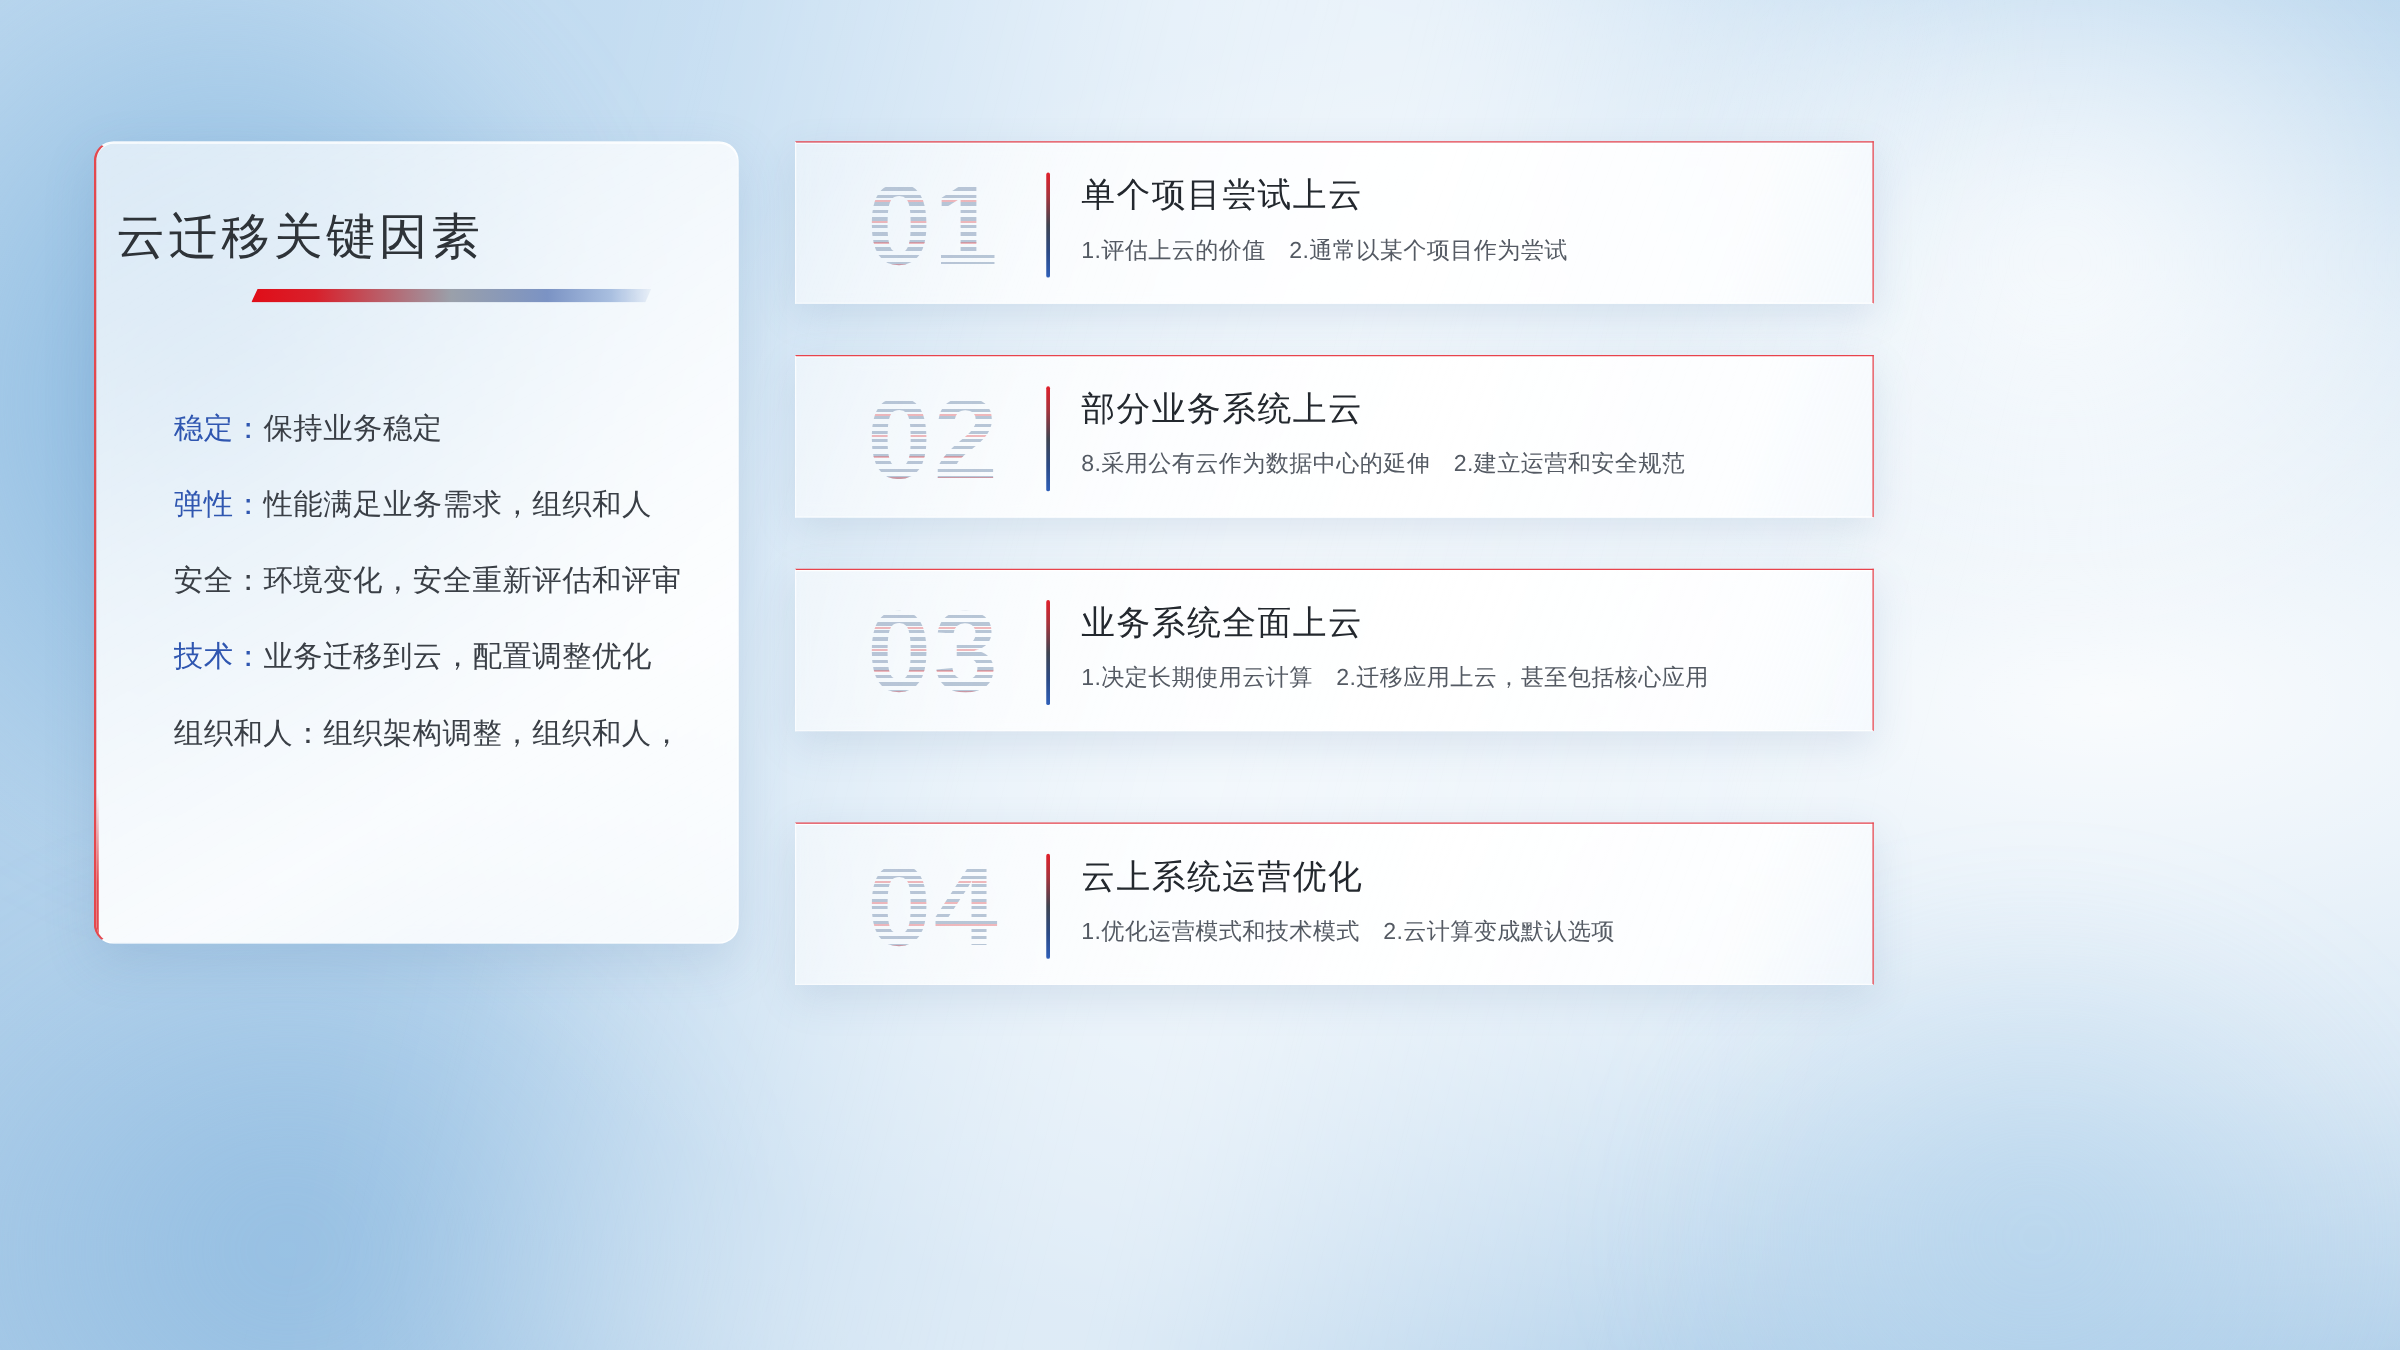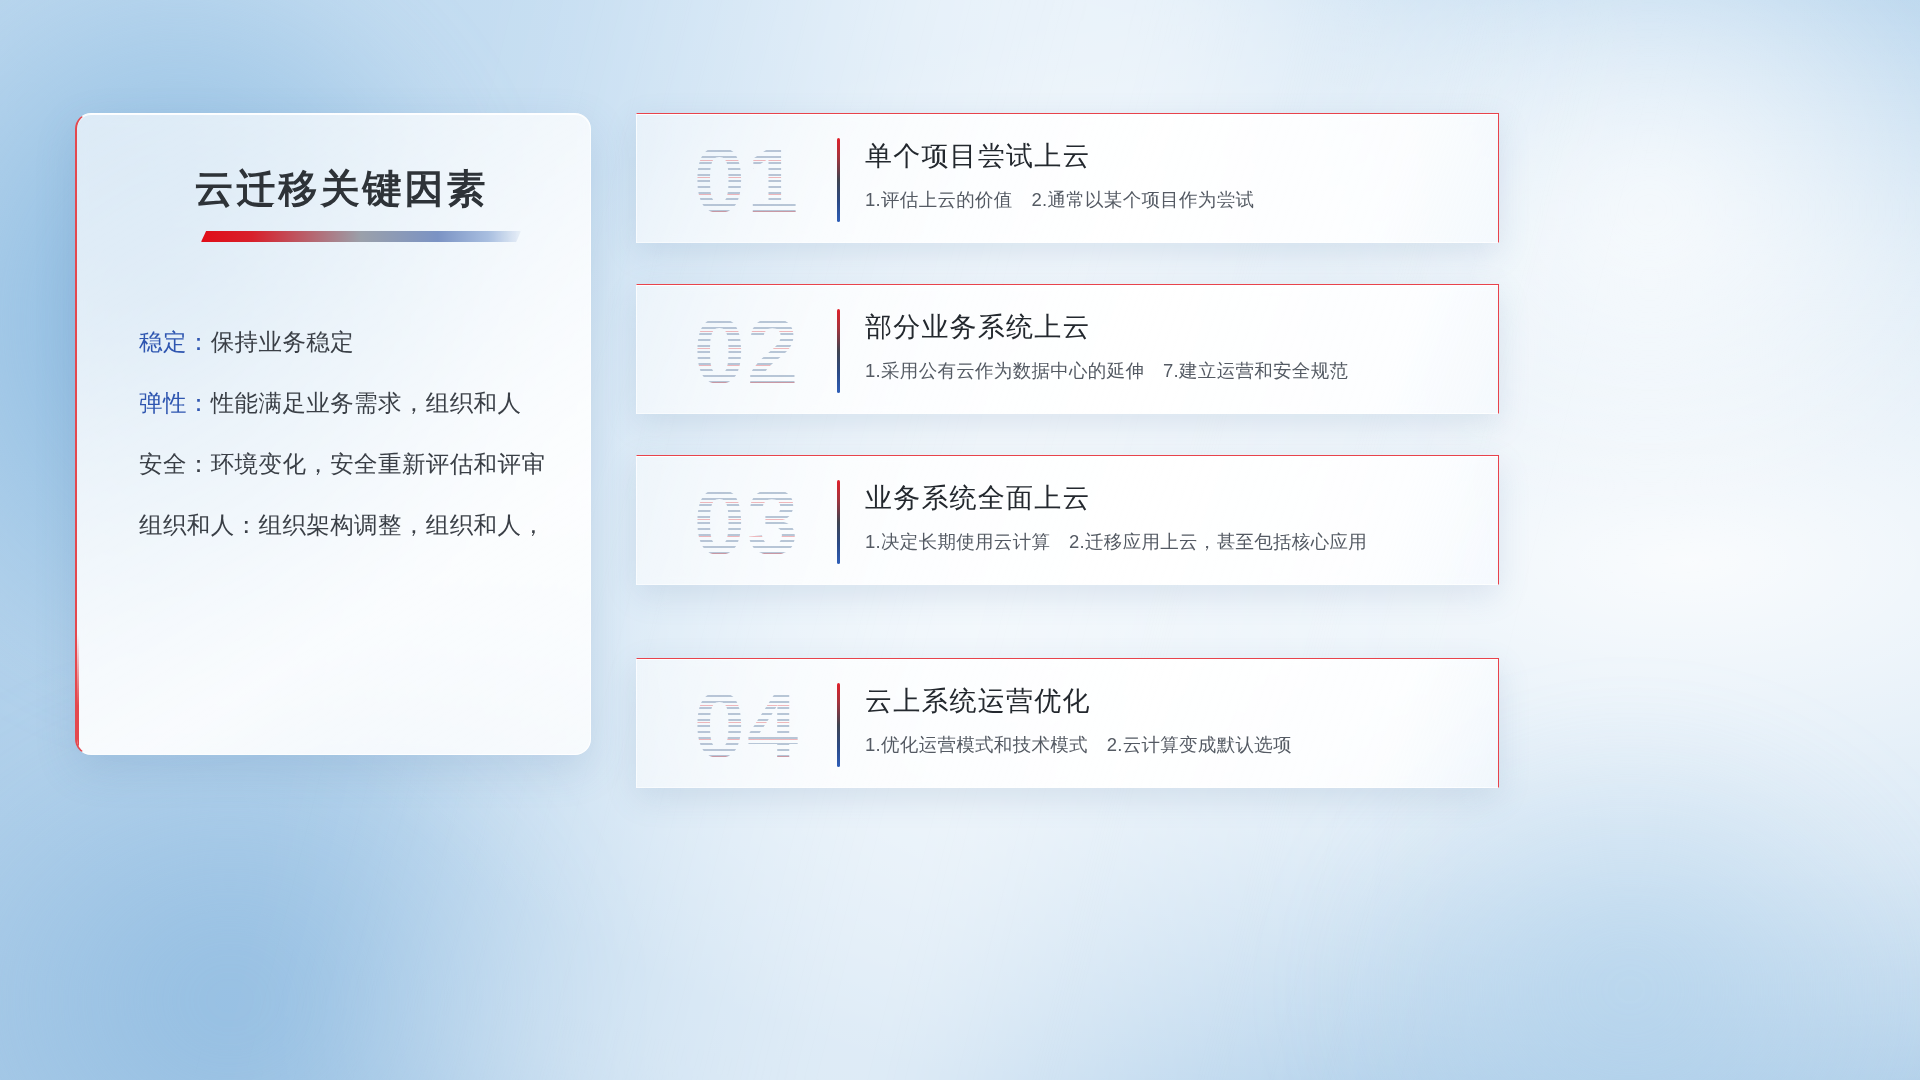--- a/index.html
+++ b/index.html
@@ -59,22 +59,21 @@
     box-shadow:0 14px 40px rgba(80,120,165,.17), inset 0 1px 0 rgba(255,255,255,.9);
     backdrop-filter:blur(6px);
     overflow:hidden;
   }
   .left-panel::after{
     content:""; position:absolute; left:0; bottom:0; width:2px; height:120px;
     background:linear-gradient(180deg, rgba(228,72,78,0) 0%, #e4484e 60%);
   }
   .lp-title{
     position:absolute; left:16px; right:0; top:48px;
-    text-align:center;
-    font-size:39px; font-weight:bold; color:#2e3338;
+    font-size:39px; font-weight:normal; color:#2e3338;
     letter-spacing:3px;
   }
   .lp-rule{
     position:absolute; left:124px; top:117px; width:320px; height:11px;
     background:linear-gradient(90deg,#e00d18 0%, #d8202b 16%, #9aa0aa 50%, #7b93c4 74%, #a9bfe0 90%, rgba(200,214,234,.25) 100%);
     clip-path:polygon(1.6% 0, 100% 0, 98.5% 100%, 0 100%);
     border-radius:1px;
   }
   .lp-list{
     position:absolute; left:34px; right:20px; top:198px;
@@ -167,40 +166,43 @@
     <div class="lp-list">
       <div class="lp-item accent">
         <span class="lbl">稳定：</span><span class="txt">保持业务稳定</span>
       </div>
       <div class="lp-item accent">
         <span class="lbl">弹性：</span><span class="txt">性能满足业务需求，组织和人</span>
       </div>
       <div class="lp-item">
         <span class="lbl">安全：</span><span class="txt">环境变化，安全重新评估和评审</span>
       </div>
+      <div class="lp-item accent">
+        <span class="lbl">技术：</span><span class="txt">业务迁移到云，配置调整优化</span>
+      </div>
       <div class="lp-item">
         <span class="lbl">组织和人：</span><span class="txt">组织架构调整，组织和人，</span>
       </div>
     </div>
   </section>
 
   <article class="card c1">
     <div class="card-num">01</div>
     <div class="card-num-tint">01</div>
     <div class="card-bar"></div>
     <h2 class="card-head">单个项目尝试上云</h2>
     <p class="card-desc">1.评估上云的价值　2.通常以某个项目作为尝试</p>
   </article>
 
   <article class="card c2">
     <div class="card-num">02</div>
     <div class="card-num-tint">02</div>
     <div class="card-bar"></div>
     <h2 class="card-head">部分业务系统上云</h2>
-    <p class="card-desc">1.采用公有云作为数据中心的延伸　7.建立运营和安全规范</p>
+    <p class="card-desc">8.采用公有云作为数据中心的延伸　2.建立运营和安全规范</p>
   </article>
 
   <article class="card c3">
     <div class="card-num">03</div>
     <div class="card-num-tint">03</div>
     <div class="card-bar"></div>
     <h2 class="card-head">业务系统全面上云</h2>
     <p class="card-desc">1.决定长期使用云计算　2.迁移应用上云，甚至包括核心应用</p>
   </article>
 

